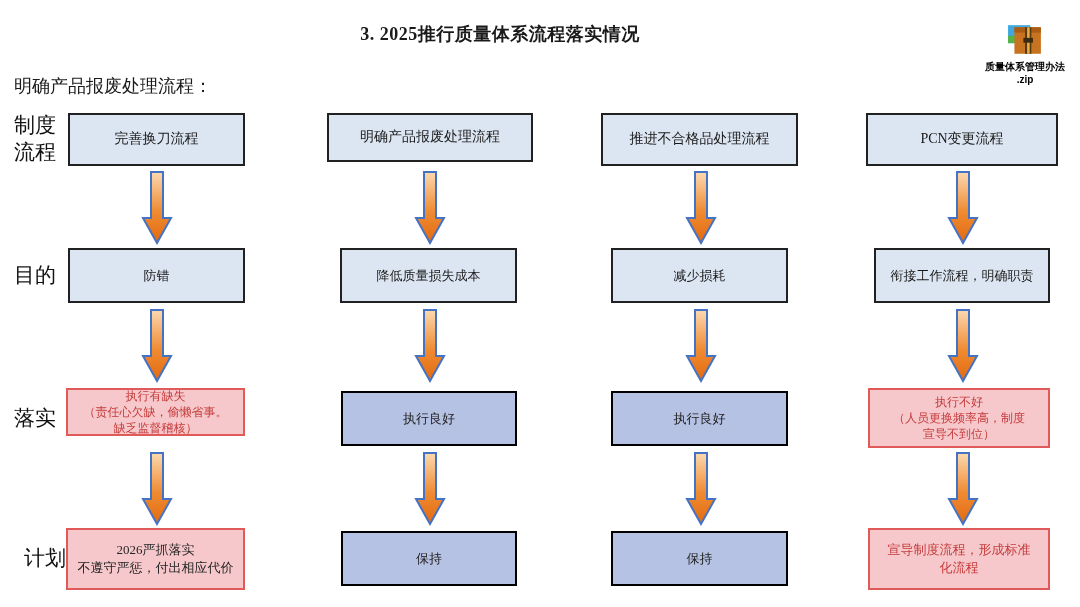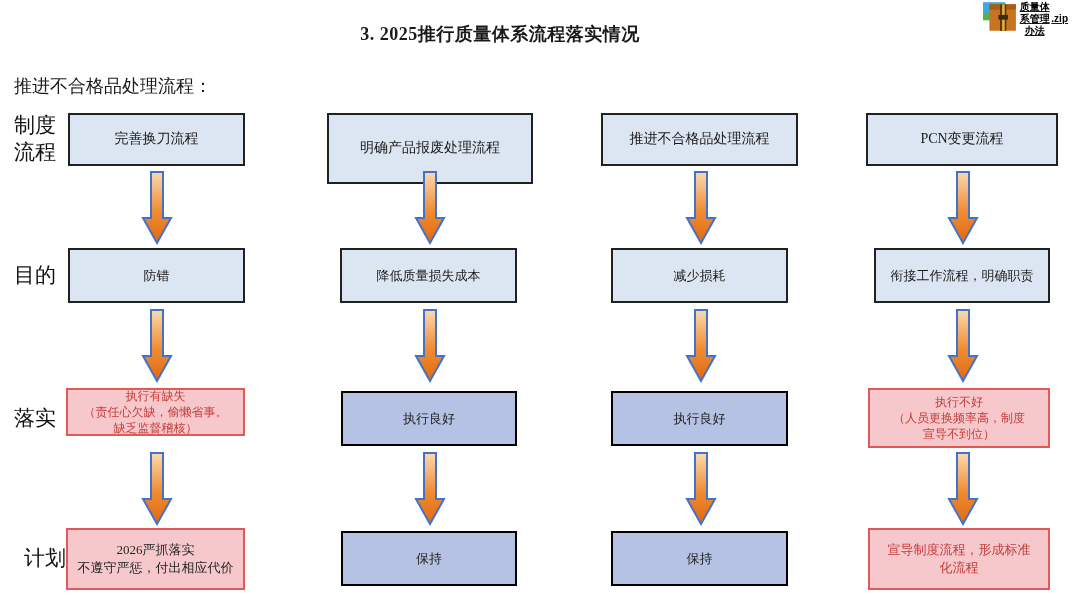--- a/index.html
+++ b/index.html
@@ -39,37 +39,36 @@
   }
   .box.blue   { background: #dce6f2; border: 2px solid #212121; font-size: 14px; }
   .box.lav    { background: #b6c2e4; border: 2px solid #000000; font-size: 13px; color: #222; }
   .box.pink   { background: #f7c8cb; border: 2px solid #e05a5a; font-size: 12px; }
   .box.redtext { color: #c43c3c; }
   .box.darktext { color: #262626; font-size: 13px; }
 
   .arrow { position: absolute; width: 32px; height: 74px; }
 
   .attachment {
-    position: absolute; left: 982px; top: 0; width: 86px;
-    display: flex; flex-direction: row; align-items: center;
+    position: absolute; left: 982px; top: 24px; width: 86px;
+    display: flex; flex-direction: column; align-items: center;
     cursor: default;
-    text-decoration: underline;
   }
   .attachment .file-label {
     margin-top: 1px;
     font-family: "Liberation Sans", "DejaVu Sans", sans-serif;
     font-size: 10px; font-weight: 700; color: #000;
     text-align: center; line-height: 12px;
   }
 </style>
 </head>
 <body>
 
 <div class="abs slide-title">3. 2025推行质量体系流程落实情况</div>
-<div class="abs subtitle">推进不合格品处理流程：</div>
+<div class="abs subtitle">明确产品报废处理流程：</div>
 
 <div class="attachment">
   <span>
     <svg width="36" height="32" viewBox="0 0 34 30">
       <rect x="1" y="1" width="21" height="17" fill="#3fa8e0"></rect>
       <rect x="1" y="11" width="21" height="7" fill="#57b347"></rect>
       <rect x="7" y="3" width="25" height="25" fill="#c8731f"></rect>
       <rect x="7" y="3" width="25" height="5" fill="#a85c14"></rect>
       <rect x="17" y="3" width="6" height="25" fill="#5a3a16"></rect>
       <rect x="19" y="3" width="2.4" height="25" fill="#e9b03f"></rect>
@@ -80,21 +79,21 @@
   <div class="file-label">.zip</div>
 </div>
 
 <div class="abs row-label" style="left:14px; top:112px;">制度
 流程</div>
 <div class="abs row-label" style="left:14px; top:262px;">目的</div>
 <div class="abs row-label" style="left:14px; top:405px;">落实</div>
 <div class="abs row-label" style="left:24px; top:545px;">计划</div>
 
 <div class="box blue" style="left:68px;  top:113px; width:177px; height:53px;">完善换刀流程</div>
-<div class="box blue" style="left:327px; top:113px; width:206px; height:71px;">明确产品报废处理流程</div>
+<div class="box blue" style="left:327px; top:113px; width:206px; height:49px;">明确产品报废处理流程</div>
 <div class="box blue" style="left:601px; top:113px; width:197px; height:53px;">推进不合格品处理流程</div>
 <div class="box blue" style="left:866px; top:113px; width:192px; height:53px;">PCN变更流程</div>
 
 <svg class="arrow" style="left:141px; top:171px;" viewBox="0 0 32 74">
   <defs>
     <linearGradient id="ag" x1="0" y1="0" x2="0" y2="1">
       <stop offset="0" stop-color="#fcd9b0"></stop>
       <stop offset="0.55" stop-color="#ef8c33"></stop>
       <stop offset="1" stop-color="#e2690f"></stop>
     </linearGradient>

